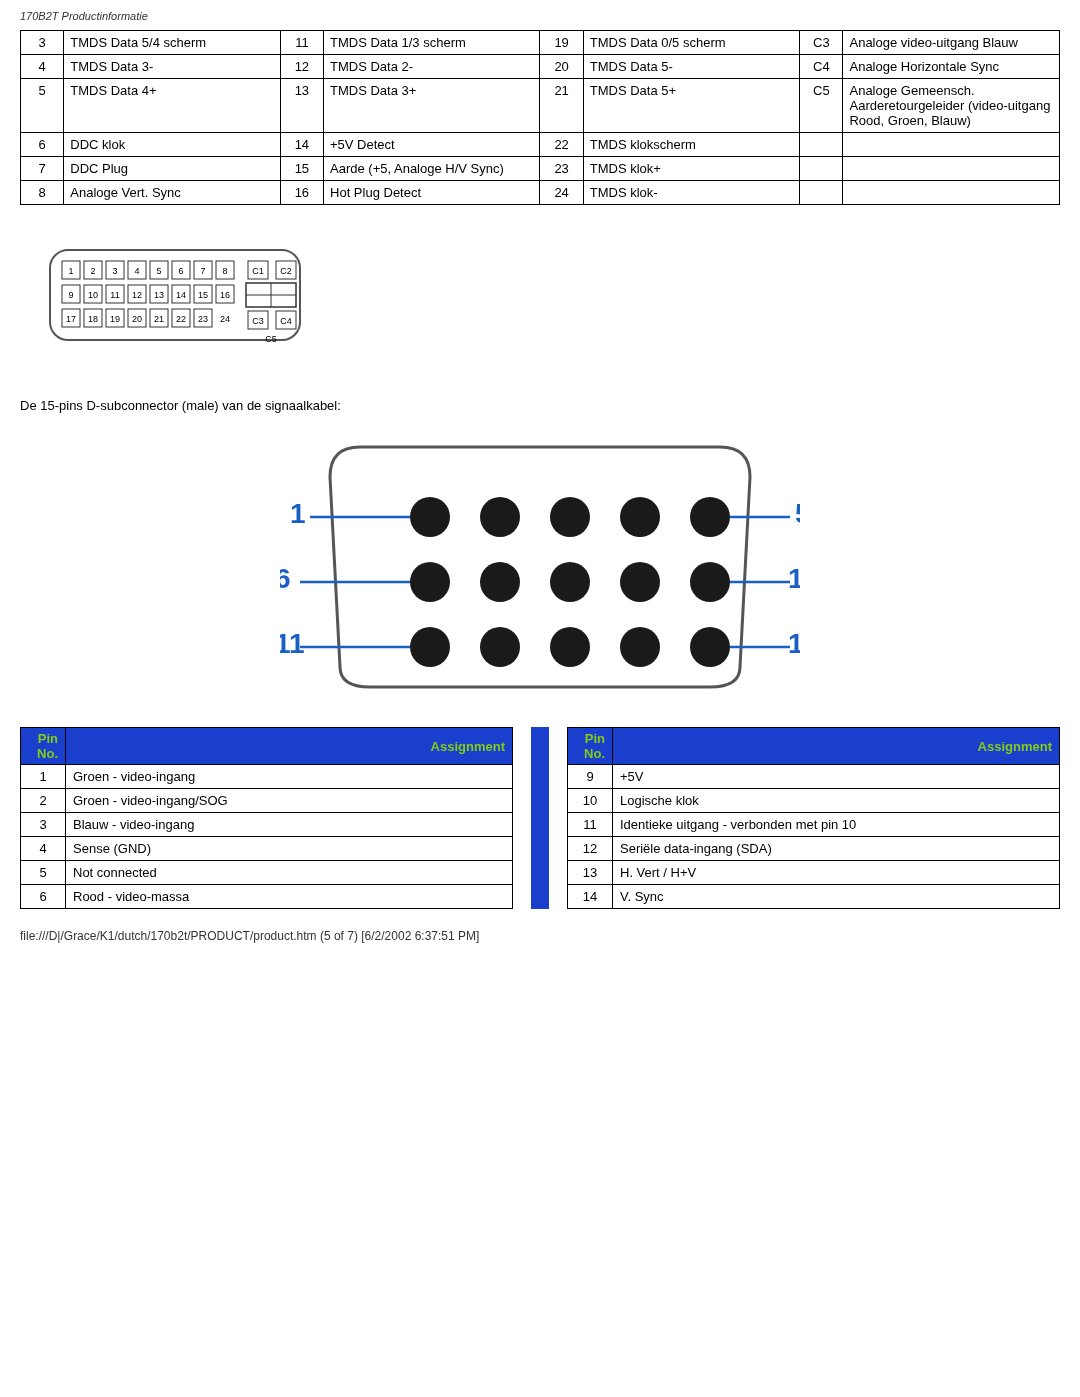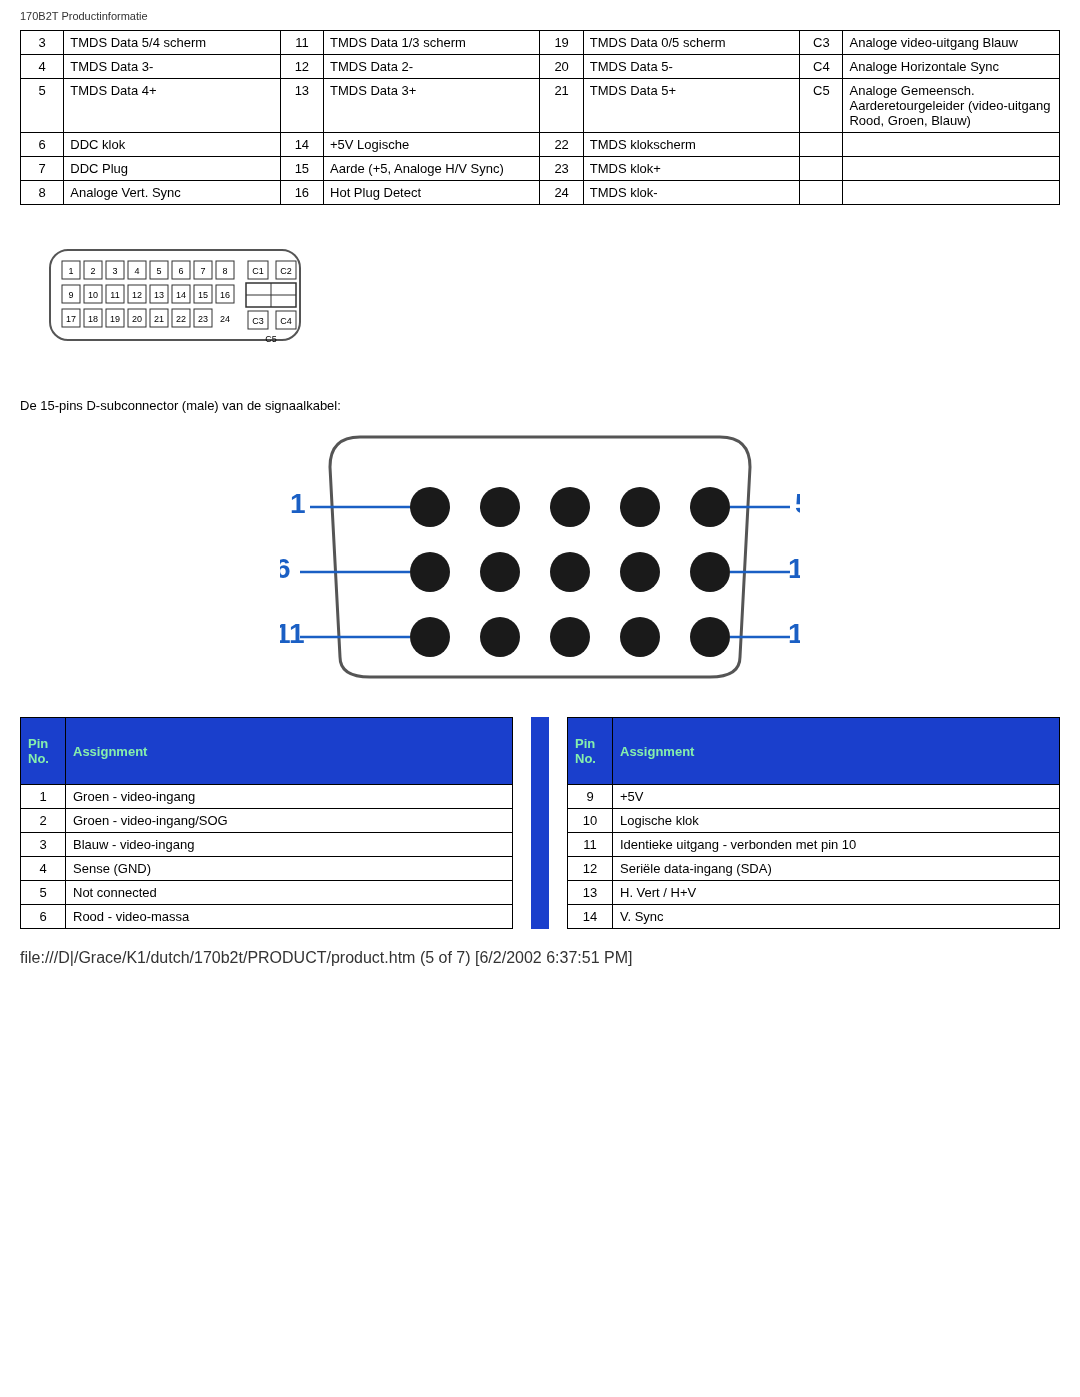--- a/index.html
+++ b/index.html
@@ -10,20 +10,21 @@
       color: #000;
       width: 1080px;
       min-height: 1397px;
       padding: 10px 20px;
     }
 
     .page-title {
       font-size: 11px;
       color: #333;
       margin-bottom: 8px;
+      font-style: italic;
     }
 
     
     .dvi-table {
       border-collapse: collapse;
       width: 100%;
       margin-bottom: 20px;
       font-size: 13px;
     }
     .dvi-table td {
@@ -48,21 +49,21 @@
       width: 290px;
       height: 120px;
       margin: 10px 0 20px 20px;
     }
 
     
     .vga-section {
       margin: 10px 0 20px 0;
     }
     .vga-section p {
-      margin-bottom: 4px;
+      margin-bottom: 14px;
       font-size: 13px;
     }
 
     .vga-connector-wrapper {
       display: flex;
       justify-content: center;
       margin-bottom: 20px;
     }
 
     
@@ -71,39 +72,39 @@
       gap: 18px;
       margin-bottom: 20px;
     }
     .pin-table {
       border-collapse: collapse;
       flex: 1;
       font-size: 13px;
     }
     .pin-table th {
       background: #1a3fcc;
-      color: #86efac;
+      color: #84cc16;
       border: 1px solid #000;
-      padding: 18px 7px;
-      text-align: left;
+      padding: 3px 7px;
+      text-align: right;
     }
     .pin-table th.pin-no-header {
       width: 45px;
     }
     .pin-table td {
       border: 1px solid #000;
       padding: 4px 7px;
       vertical-align: top;
     }
     .pin-table td.pin-no {
       text-align: center;
     }
 
     .footer-bar {
-      font-size: 16px;
+      font-size: 12px;
       color: #333;
       margin-top: 10px;
     }
 
     
     svg text {
       font-family: Arial, sans-serif;
     }
   </style>
 </head>
@@ -140,21 +141,21 @@
         <td class="pin-desc">TMDS Data 3+</td>
         <td class="pin-num">21</td>
         <td class="pin-desc">TMDS Data 5+</td>
         <td class="pin-num">C5</td>
         <td class="pin-desc">Analoge Gemeensch. Aarderetourgeleider (video-uitgang Rood, Groen, Blauw)</td>
       </tr>
       <tr>
         <td class="pin-num">6</td>
         <td class="pin-desc">DDC klok</td>
         <td class="pin-num">14</td>
-        <td class="pin-desc">+5V Logische</td>
+        <td class="pin-desc">+5V Detect</td>
         <td class="pin-num">22</td>
         <td class="pin-desc">TMDS klokscherm</td>
         <td class="pin-num"></td>
         <td class="pin-desc"></td>
       </tr>
       <tr>
         <td class="pin-num">7</td>
         <td class="pin-desc">DDC Plug</td>
         <td class="pin-num">15</td>
         <td class="pin-desc">Aarde (+5, Analoge H/V Sync)</td>

